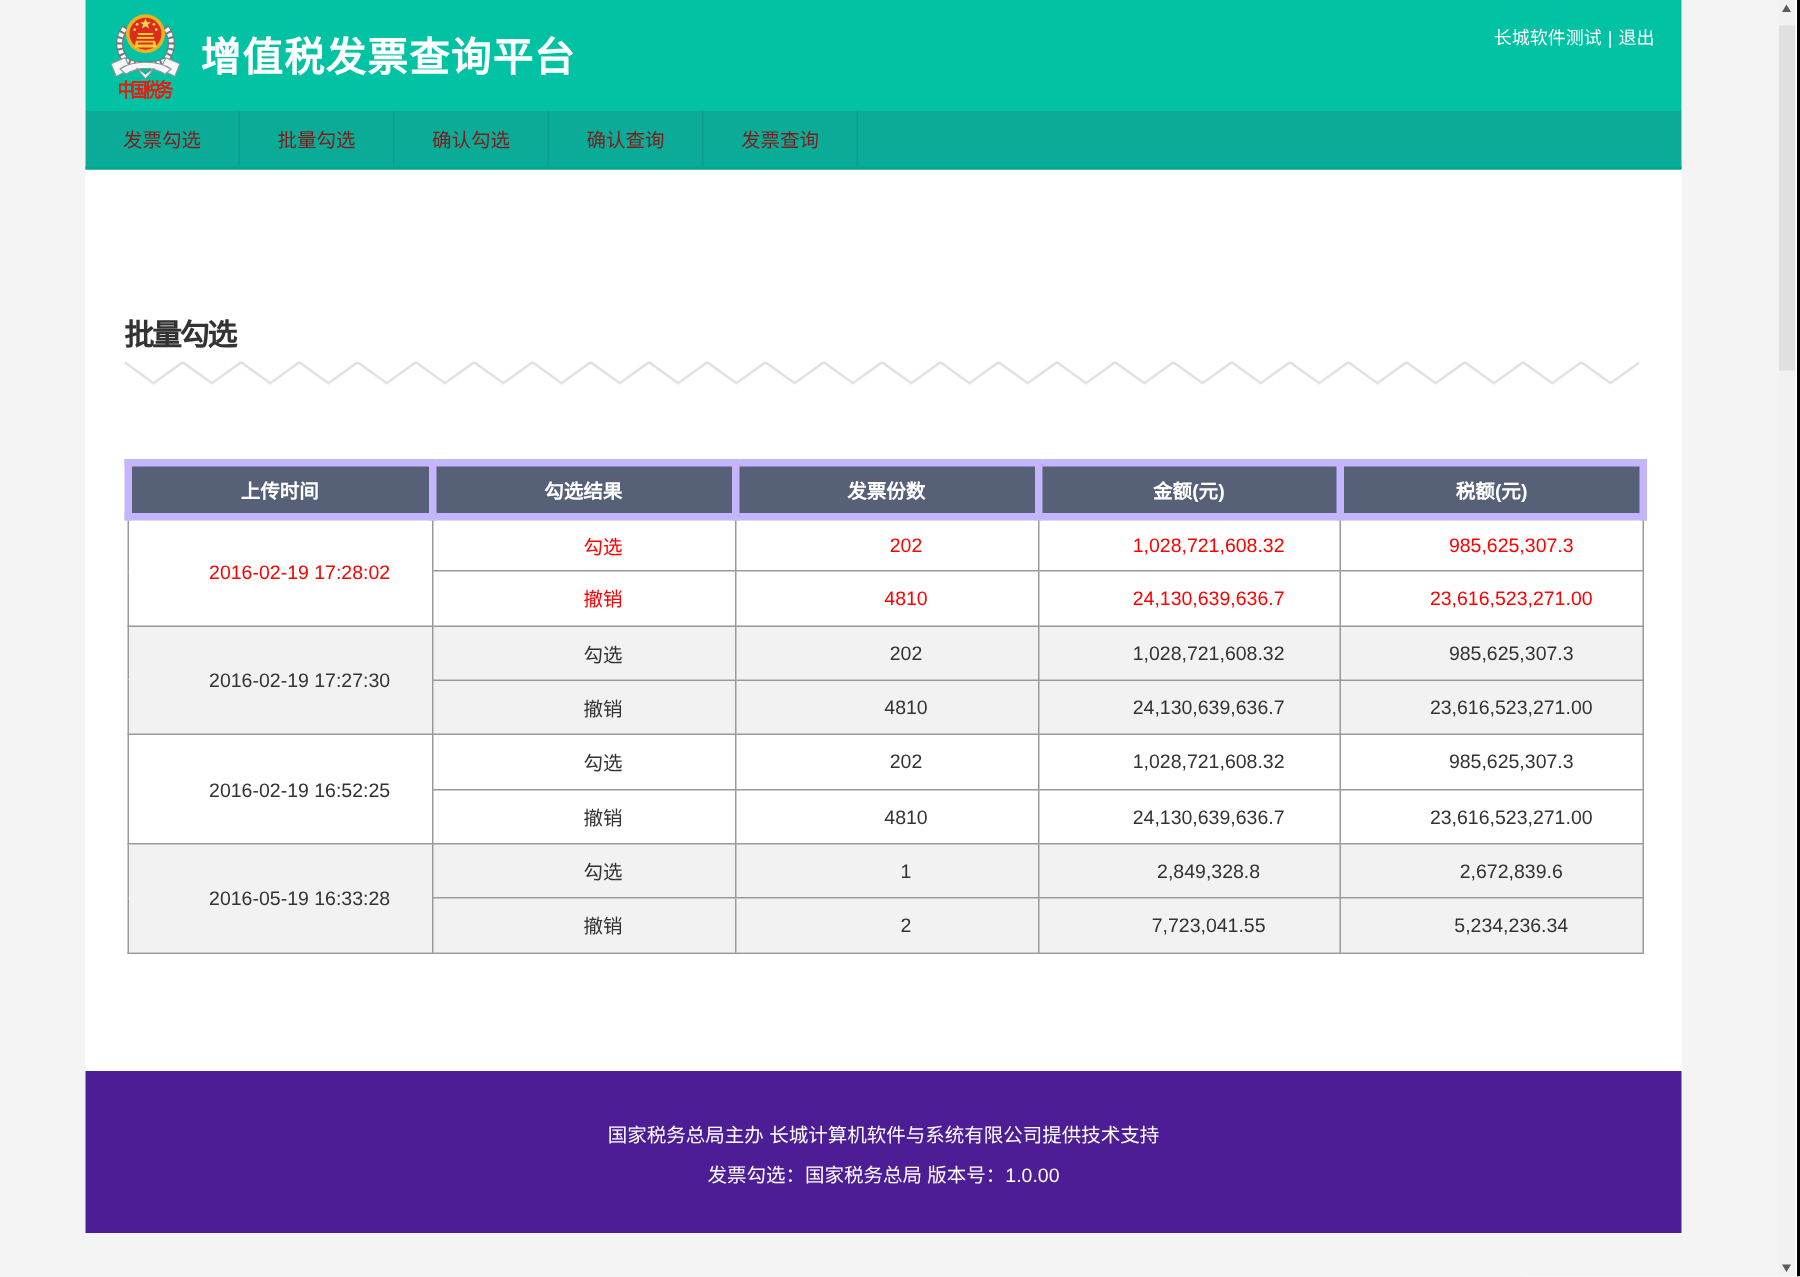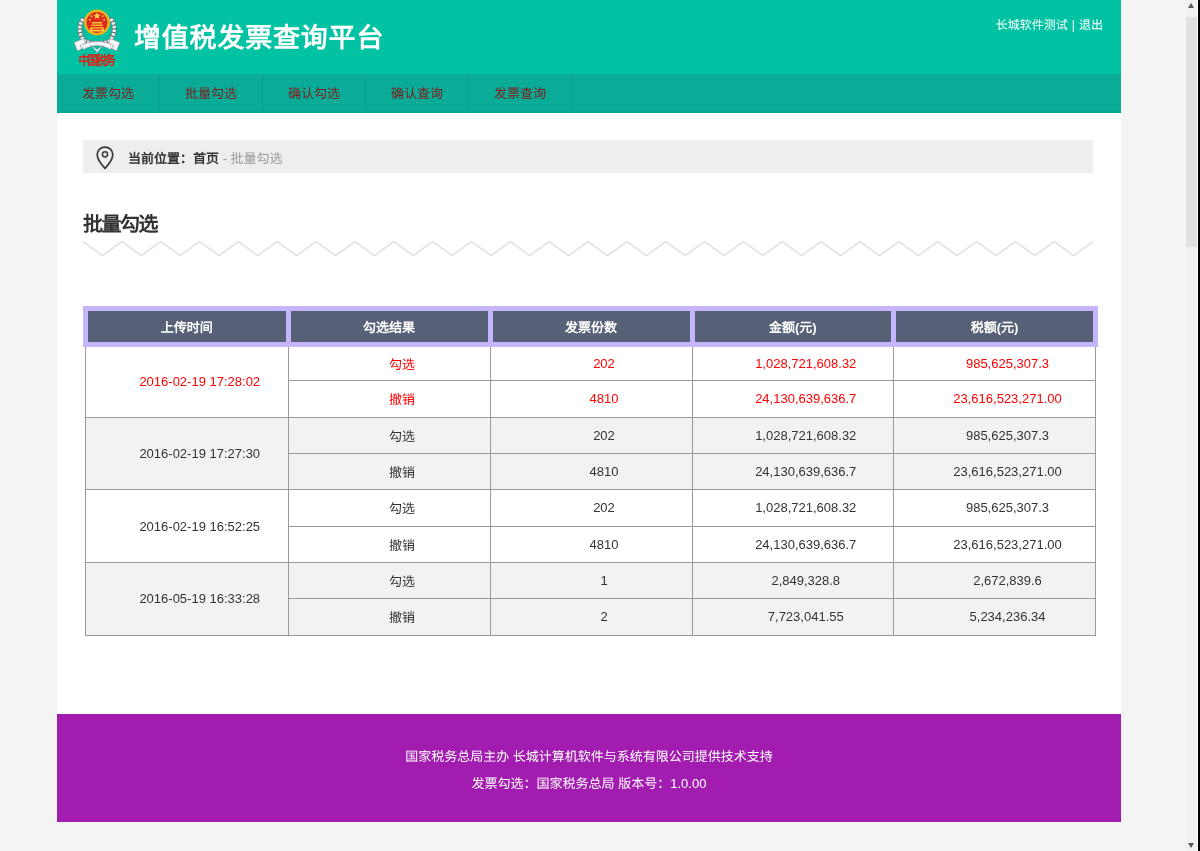--- a/index.html
+++ b/index.html
@@ -24,21 +24,21 @@
 h2.pt{position:absolute;left:26px;top:214px;font-size:20px;line-height:21px;color:#333;font-weight:bold;letter-spacing:-1.5px;}
 .btn{position:absolute;left:890px;top:203px;width:138px;height:32px;background:#4b90c8;border:1px solid #9e9e9e;box-shadow:inset 0 1px 0 #cfe0ef;color:#fff;font-size:13px;font-weight:bold;text-align:center;line-height:30px;}
 .zig{position:absolute;left:26px;top:240px;}
 
 table.tb{position:absolute;left:26px;top:306px;width:1010px;border-collapse:collapse;table-layout:fixed;font-size:13px;}
 .tb th{background:#566077;color:#fff;font-weight:bold;border:5px solid #c4b5fd;height:36px;}
 .tb td{border:1px solid #999;height:36.33px;text-align:center;color:#333;padding-left:26px;}
 .tb tr.g2 td{background:#f2f2f2;}
 .tb td.red{color:#fe0000;}
 
-.ft{position:absolute;left:0;top:714px;width:1064px;height:108px;background:#a21caf;color:#fff;font-size:13px;text-align:center;}
+.ft{position:absolute;left:0;top:714px;width:1064px;height:108px;background:#4c1d95;color:#fff;font-size:13px;text-align:center;}
 .ft .l1{position:absolute;left:0;width:100%;top:36px;}
 .ft .l2{position:absolute;left:0;width:100%;top:63px;}
 .ft p{position:absolute;left:0;width:100%;line-height:13px;}
 
 .sbtrack{position:absolute;left:1186px;top:0;width:11px;height:851px;background:#f1f1f1;}
 .sbthumb{position:absolute;left:0;top:17px;width:11px;height:230px;background:#e0e0e0;}
 .arr{position:absolute;left:2px;width:0;height:0;border-left:3.5px solid transparent;border-right:3.5px solid transparent;}
 .arr.up{top:3px;border-bottom:5px solid #5a5a5a;}
 .arr.dn{top:843px;border-top:5px solid #5a5a5a;}
 .wline{position:absolute;left:1197px;top:0;width:1px;height:851px;background:#fff;}
@@ -79,27 +79,20 @@
     </svg>
     <h1>增值税发票查询平台</h1>
     <div class="acct">长城软件测试<span class="sep">|</span>退出</div>
   </div>
   <div class="nav">
     <a>发票勾选</a>
       <a>批量勾选</a>
       <a>确认勾选</a>
       <a>确认查询</a>
       <a>发票查询</a>
-  </div>
-  <div class="crumb">
-    <svg width="18" height="24" viewBox="0 0 18 24">
-      <path d="M9 1.1 C4.4 1.1 1.2 4.6 1.2 8.6 C1.2 14.3 9 22.4 9 22.4 S16.8 14.3 16.8 8.6 C16.8 4.6 13.6 1.1 9 1.1 Z" fill="none" stroke="#3a3a3a" stroke-width="1.7"></path>
-      <circle cx="9" cy="8.3" r="2.6" fill="none" stroke="#3a3a3a" stroke-width="1.5"></circle>
-    </svg>
-    <span class="txt"><b>当前位置：首页</b> <span class="lite">- 批量勾选</span></span>
   </div>
   <h2 class="pt">批量勾选</h2>
   <svg class="zig" width="1010" height="17">
     <defs>
         <pattern id="zz" width="38.85" height="17" patternUnits="userSpaceOnUse">
       <path d="M0 1.5 L19.42 15.5 L38.85 1.5" fill="none" stroke="#dedede" stroke-width="1.5"></path>
     </pattern>
       </defs>
     <rect width="1010" height="17" fill="url(#zz)"></rect>
   </svg>

